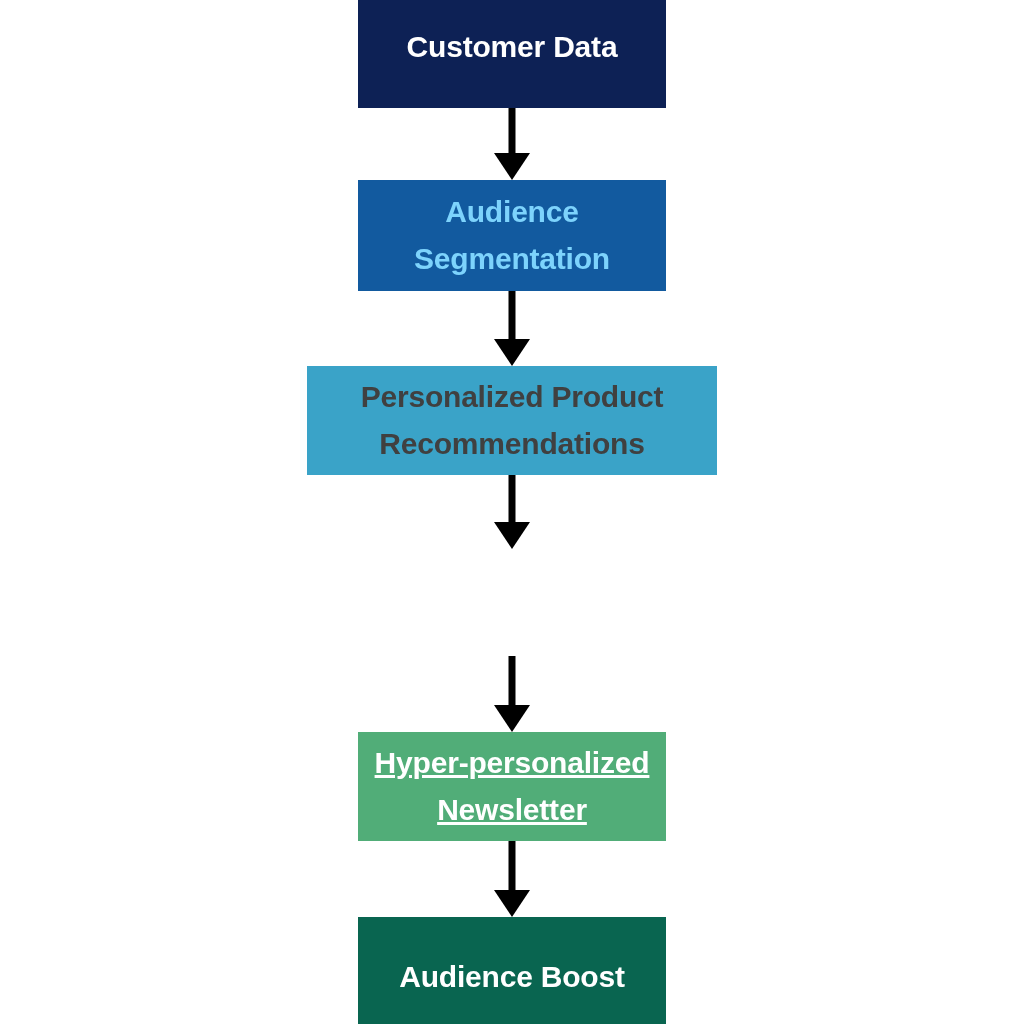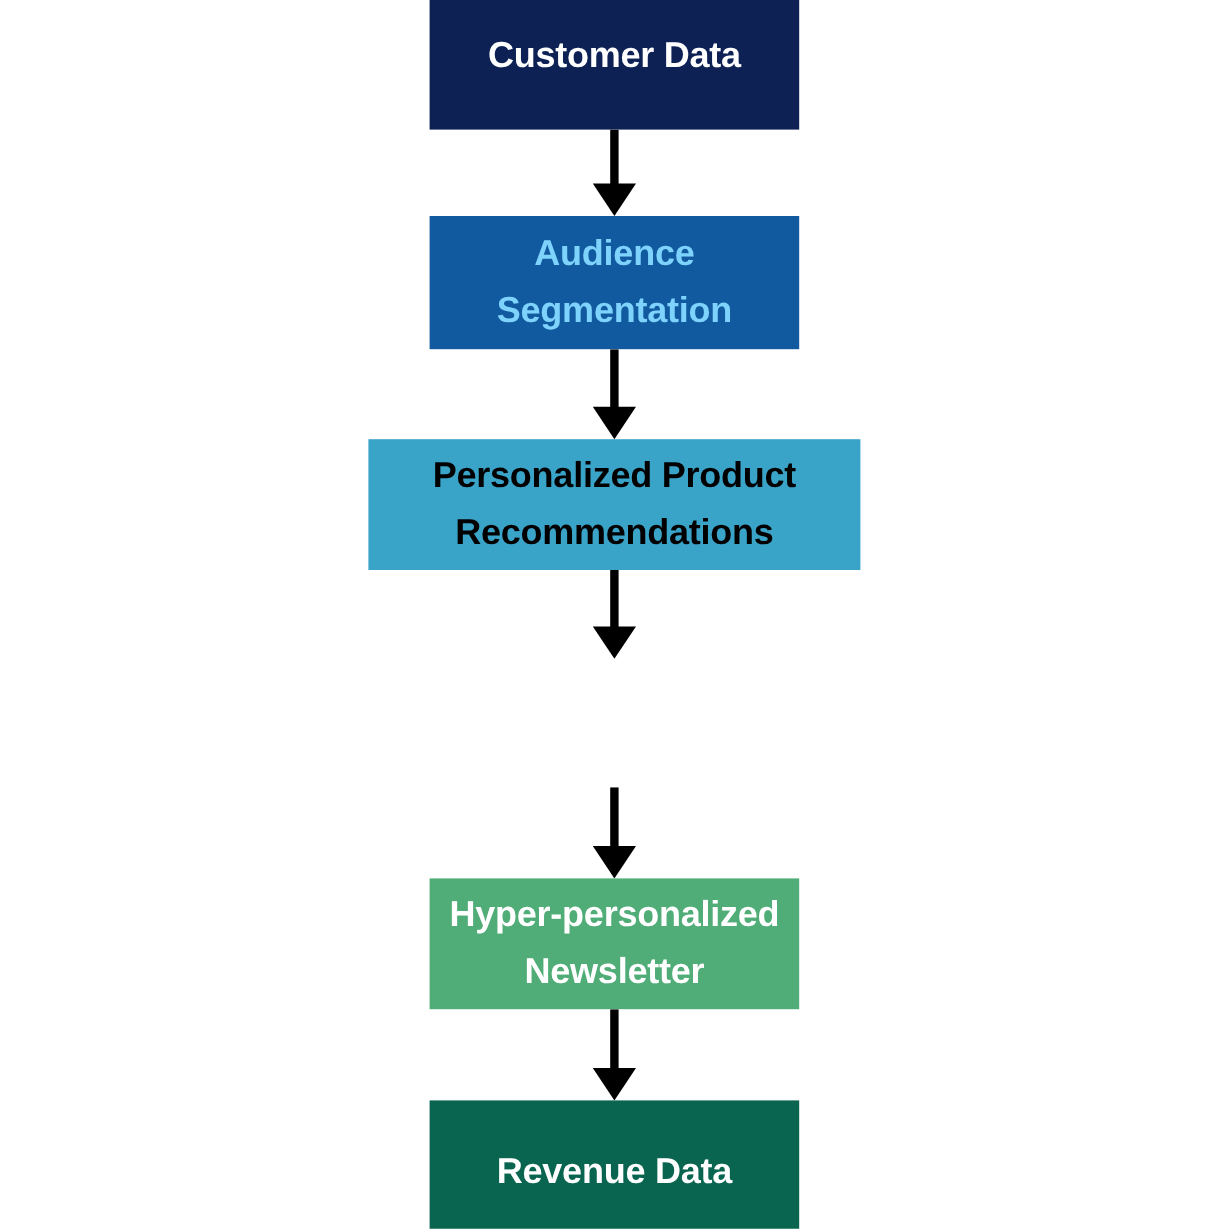--- a/index.html
+++ b/index.html
@@ -35,21 +35,21 @@
   }
   .node-label {
     display: block;
     width: 100%;
   }
   
   #node-0 { left: 358px; top: -14px;  width: 308px; height: 122px; }
   #node-1 { left: 358px; top: 180px;  width: 308px; height: 111px; }
   #node-2 { left: 307px; top: 366px;  width: 410px; height: 109px; }
   #node-3 { left: 358px; top: 549px;  width: 308px; height: 107px; }
-  #node-4 { left: 358px; top: 732px;  width: 308px; height: 109px; }
+  #node-4 { left: 358px; top: 732px;  width: 308px; height: 109px; text-decoration: underline; }
   #node-5 { left: 358px; top: 917px;  width: 308px; height: 121px; }
 
   .edge {
     position: absolute;
     left: 494px;
     width: 36px;
   }
   .edge svg { display: block; width: 36px; height: 100%; }
 
   #edge-0 { top: 108px; height: 72px; }
@@ -78,21 +78,21 @@
     <span class="node-label">Audience Segmentation</span>
   </div>
 
   <div class="edge" id="edge-1">
     <svg viewBox="0 0 36 75" preserveAspectRatio="none" aria-hidden="true">
       <line x1="18" y1="0" x2="18" y2="50" stroke="#000000" stroke-width="7"></line>
       <polygon points="0,48 36,48 18,75" fill="#000000"></polygon>
     </svg>
   </div>
 
-  <div class="node" id="node-2" style="background: rgb(58, 163, 200); color: #000000;">
+  <div class="node" id="node-2" style="background: rgb(58, 163, 200); color: #404040;">
     <span class="node-label">Personalized Product Recommendations</span>
   </div>
 
   <div class="edge" id="edge-2">
     <svg viewBox="0 0 36 74" preserveAspectRatio="none" aria-hidden="true">
       <line x1="18" y1="0" x2="18" y2="49" stroke="#000000" stroke-width="7"></line>
       <polygon points="0,47 36,47 18,74" fill="#000000"></polygon>
     </svg>
   </div>
 
@@ -109,16 +109,16 @@
   </div>
 
   <div class="edge" id="edge-4">
     <svg viewBox="0 0 36 76" preserveAspectRatio="none" aria-hidden="true">
       <line x1="18" y1="0" x2="18" y2="51" stroke="#000000" stroke-width="7"></line>
       <polygon points="0,49 36,49 18,76" fill="#000000"></polygon>
     </svg>
   </div>
 
   <div class="node" id="node-5" style="background: rgb(9, 101, 80); color: rgb(255, 255, 255);">
-    <span class="node-label">Revenue Data</span>
+    <span class="node-label">Audience Boost</span>
   </div>
 
 </div>
 
 </body></html>

